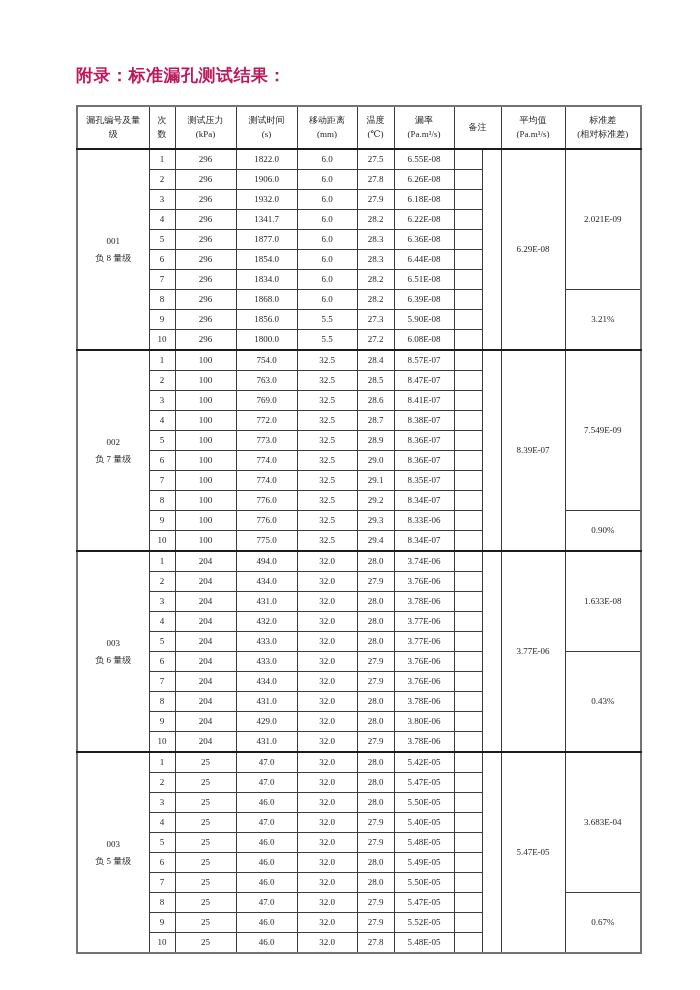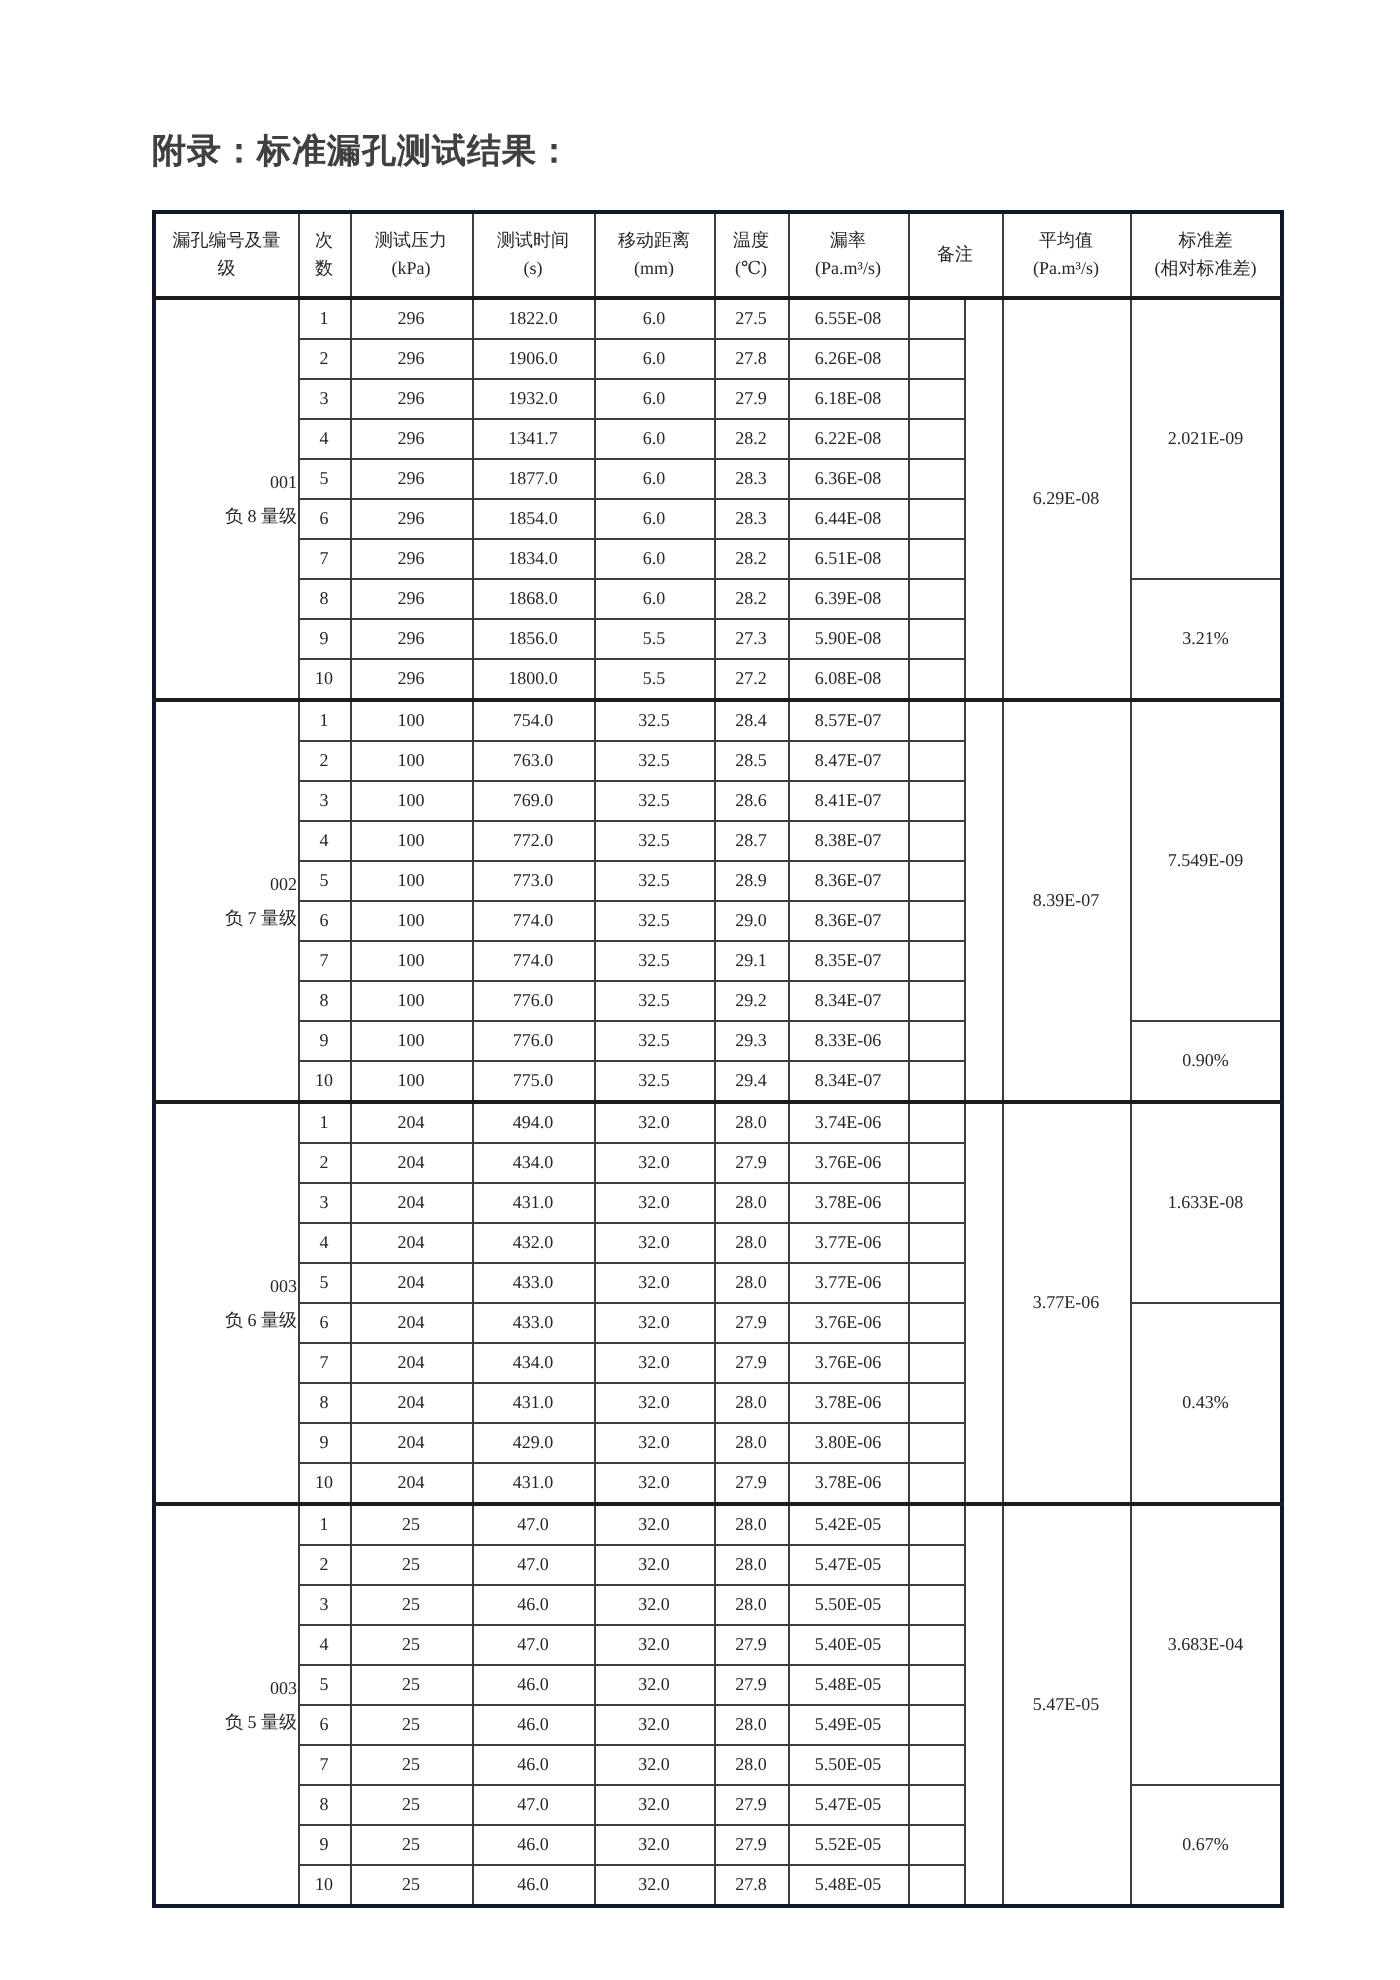--- a/index.html
+++ b/index.html
@@ -3,36 +3,36 @@
 <meta charset="utf-8">
 <style>
   html,body{margin:0;padding:0;}
   body{
     width:700px;height:990px;background:#ffffff;position:relative;
     font-family:"Liberation Serif","DejaVu Serif",serif;color:#1f1f1f;
   }
   .page{position:absolute;left:0;top:0;width:700px;height:990px;background:#fff;overflow:hidden;}
   .doc-title{
     position:absolute;left:76px;top:64px;font-size:17px;font-weight:bold;
-    letter-spacing:0.5px;color:#404040;font-family:"Liberation Sans","DejaVu Sans",sans-serif;
+    letter-spacing:0.5px;color:#be185d;font-family:"Liberation Sans","DejaVu Sans",sans-serif;
   }
   table.report{
     position:absolute;left:76px;top:105px;width:564px;
     border-collapse:collapse;table-layout:fixed;
-    border:2px solid #0f172a;
+    border:2px solid #737373;
   }
   .report th,.report td{
     border:1px solid #3c3c3c;
     font-size:9px;line-height:1.45;text-align:center;vertical-align:middle;
     padding:0;color:#262626;overflow:hidden;white-space:nowrap;
   }
   .report thead th{height:41px;font-weight:normal;border-bottom:2px solid #1c1c1c;}
   .report tbody td{height:19px;}
   .report tr.gs td{border-top:2px solid #1c1c1c;}
-  .report td.lbl div{line-height:1.8;text-align:right;}
+  .report td.lbl div{line-height:1.8;}
   .report td.gap{border-top:none;}
   .report tr.gs td.gap{border-top:2px solid #1c1c1c;}
   .hdr-line{display:block;}
 </style>
 </head>
 <body>
 
 <div class="page">
   <div class="doc-title">附录：标准漏孔测试结果：</div>
 

